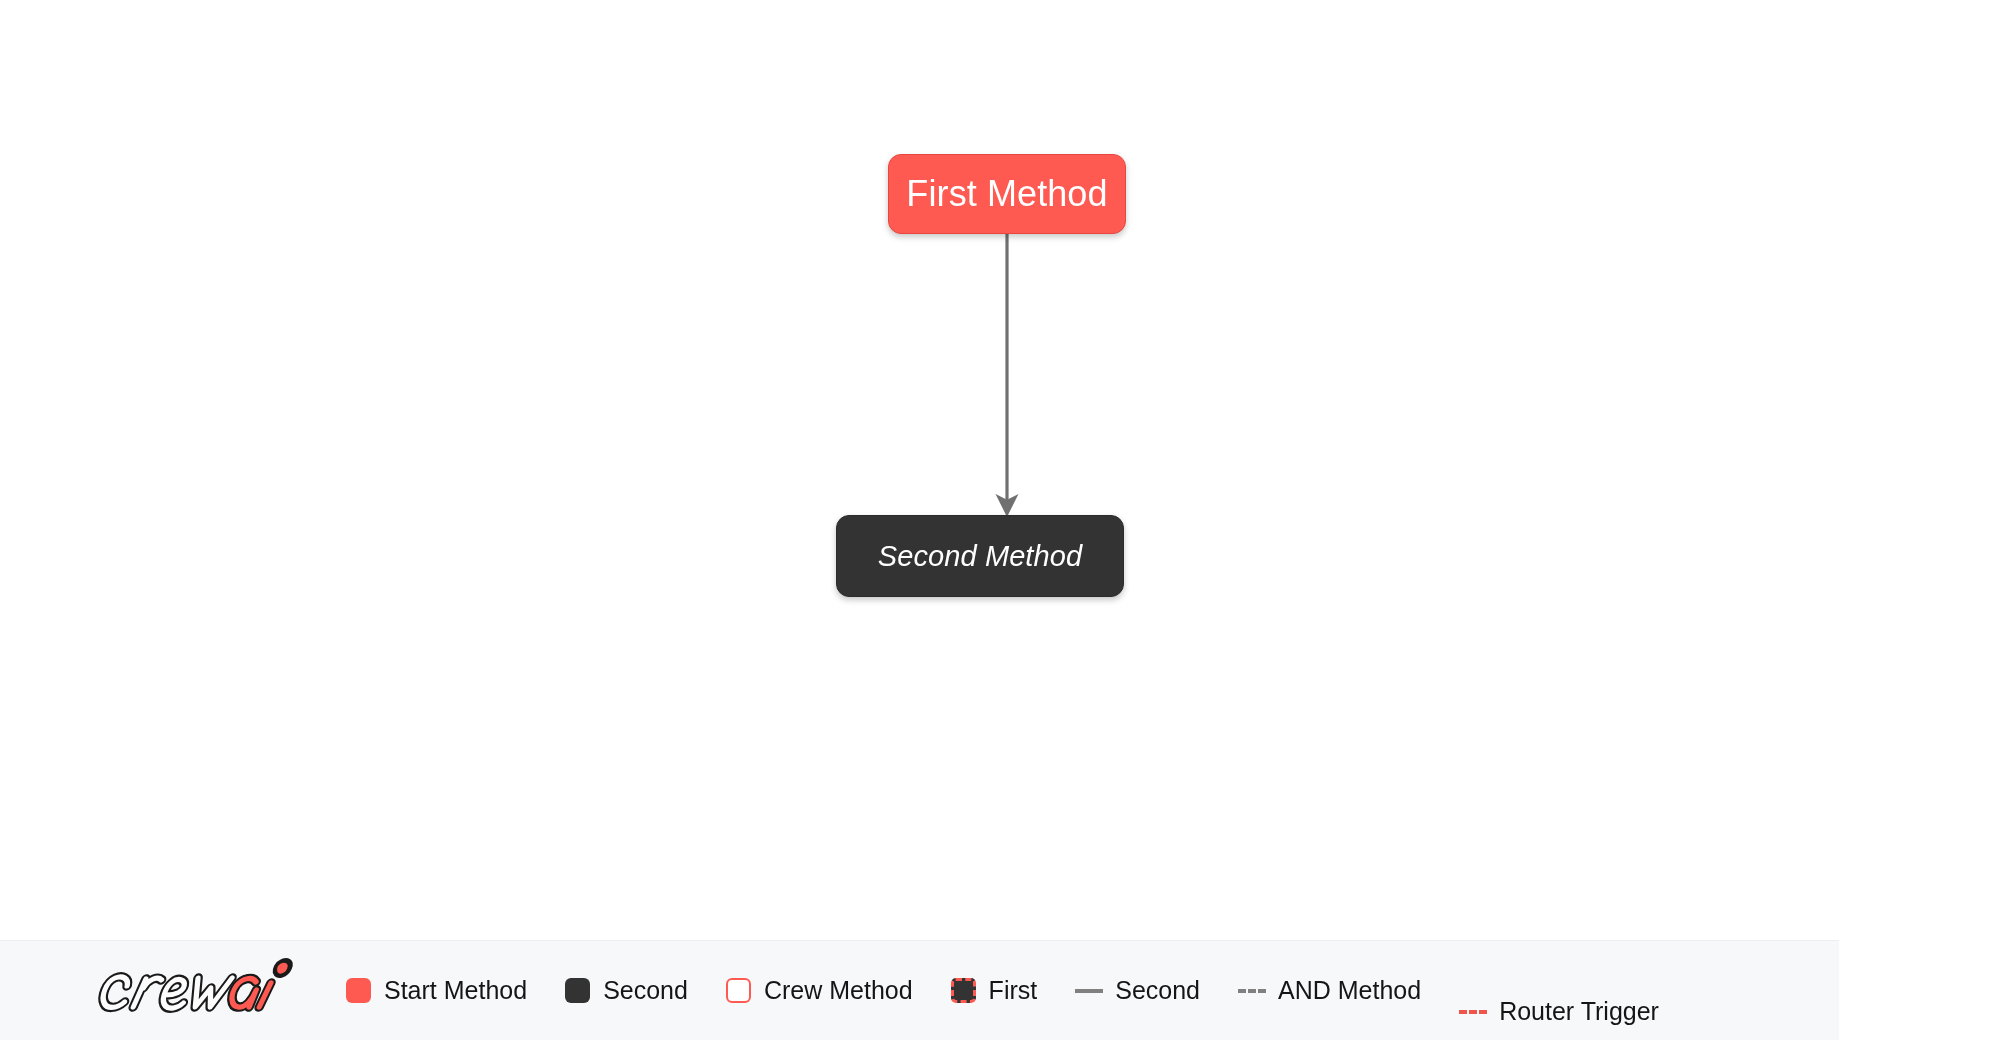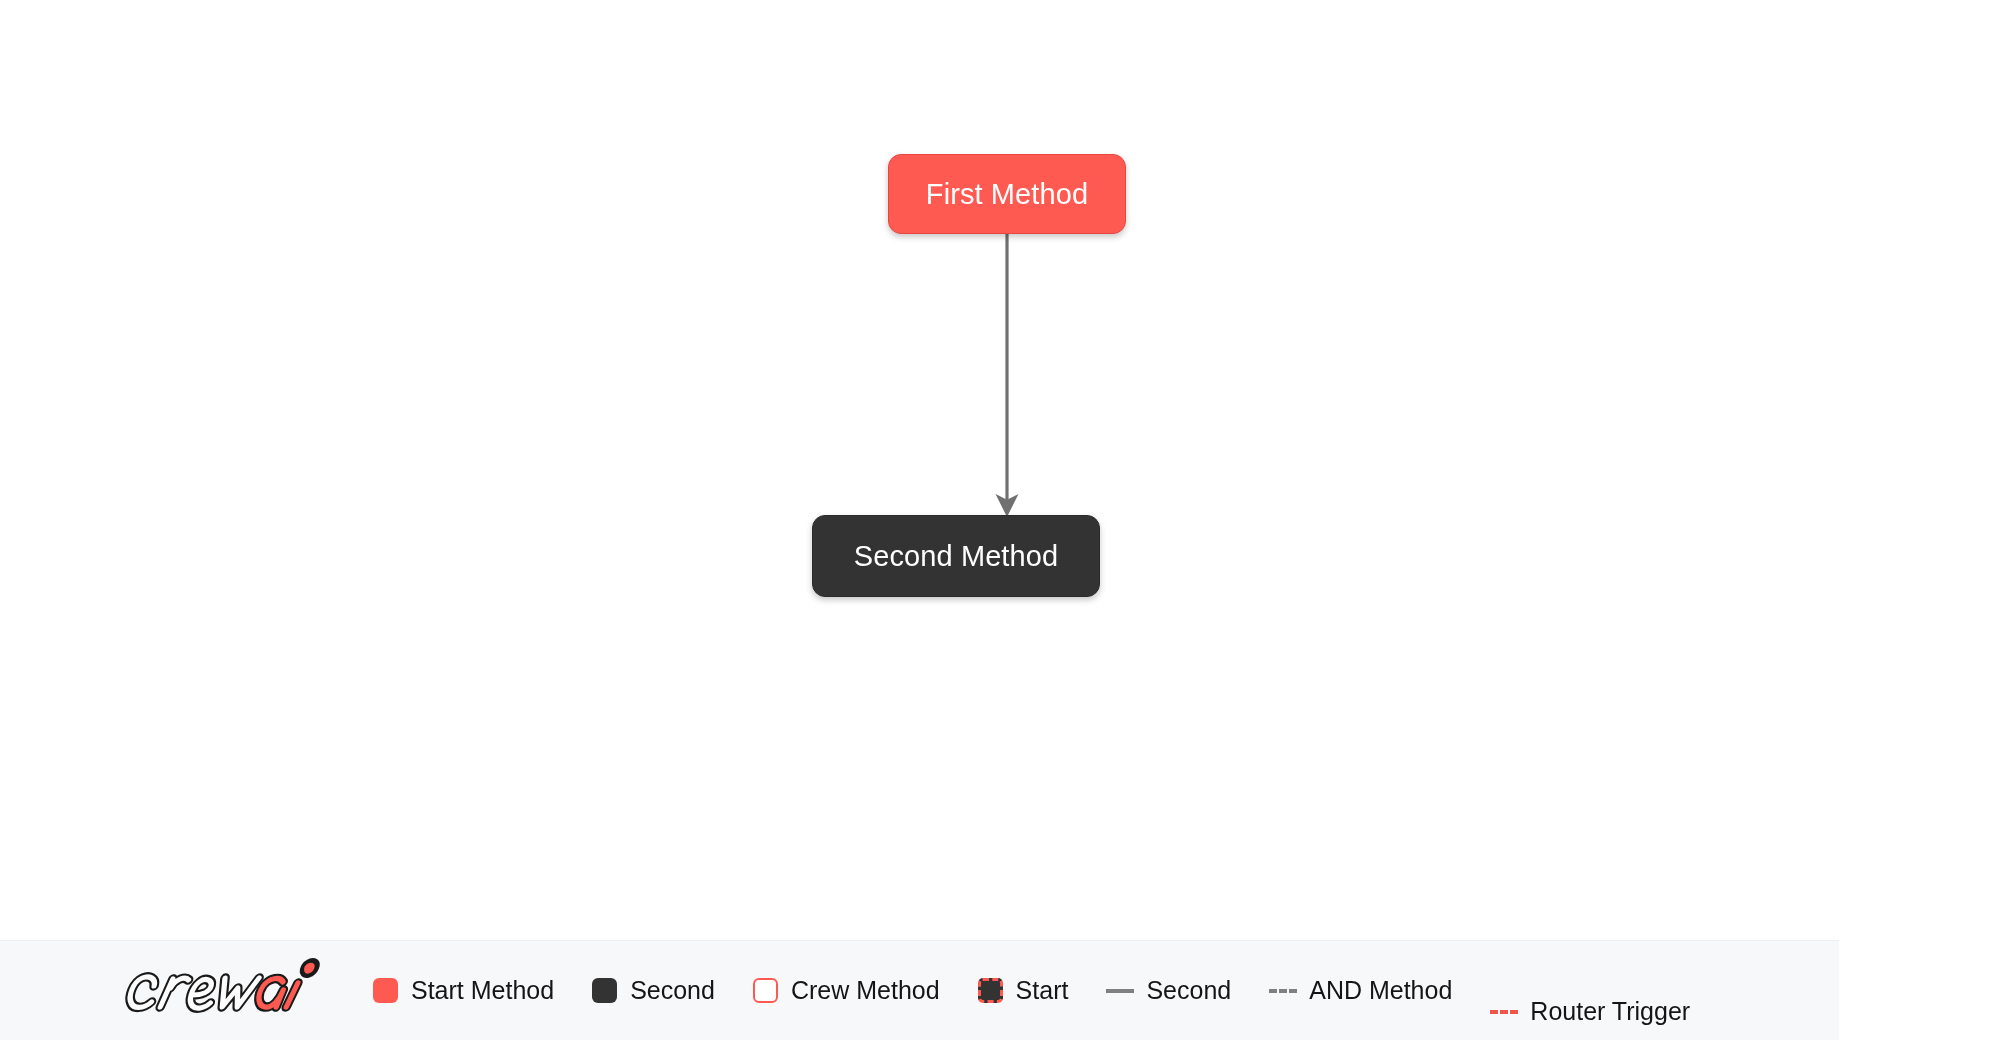--- a/index.html
+++ b/index.html
@@ -24,40 +24,40 @@
     box-sizing:border-box;
     border-radius:13px;
     color:#ffffff;
     white-space:nowrap;
     letter-spacing:.1px;
   }
   .node-start{
     background:#FF5A52;
     border:1.5px solid #E8463E;
     box-shadow:0 3px 6px rgba(0,0,0,.22);
-    font-size:29px;
+    font-size:36px;
   }
   .node-method{
     background:#333333;
     border:1.5px solid #2b2b2b;
     box-shadow:0 3px 6px rgba(0,0,0,.22);
     font-size:29px;
   }
 
   #node-first{ left:888px; top:154px; width:238px; height:80px; }
-  #node-second{ left:812px; top:515px; width:288px; height:82px; }
+  #node-second{ left:836px; top:515px; width:288px; height:82px;font-style:italic; }
 
   
   #legend-bar{
     position:absolute;left:0;top:940px;width:1839px;height:100px;
     background:#F7F8FA;
     border-top:1px solid #ECEEF1;
     display:flex;align-items:center;
     box-sizing:border-box;
-    padding-left:119px;
+    padding-left:92px;
   }
   #brand-logo{
     width:218px;height:78px;
     margin-right:36px;flex:0 0 auto;
     display:block;
   }
   #legend-items{
     display:flex;align-items:center;
   }
   .legend-item{
@@ -156,21 +156,21 @@
       <span class="legend-label">Second</span>
     </div>
 
     <div class="legend-item">
       <span class="swatch sw-crew"></span>
       <span class="legend-label">Crew Method</span>
     </div>
 
     <div class="legend-item">
       <span class="swatch sw-router"></span>
-      <span class="legend-label">Start</span>
+      <span class="legend-label">First</span>
     </div>
 
     <div class="legend-item">
       <span class="line-swatch ln-trigger"></span>
       <span class="legend-label">Second</span>
     </div>
 
     <div class="legend-item">
       <span class="line-swatch ln-and"></span>
       <span class="legend-label">AND Method</span>

